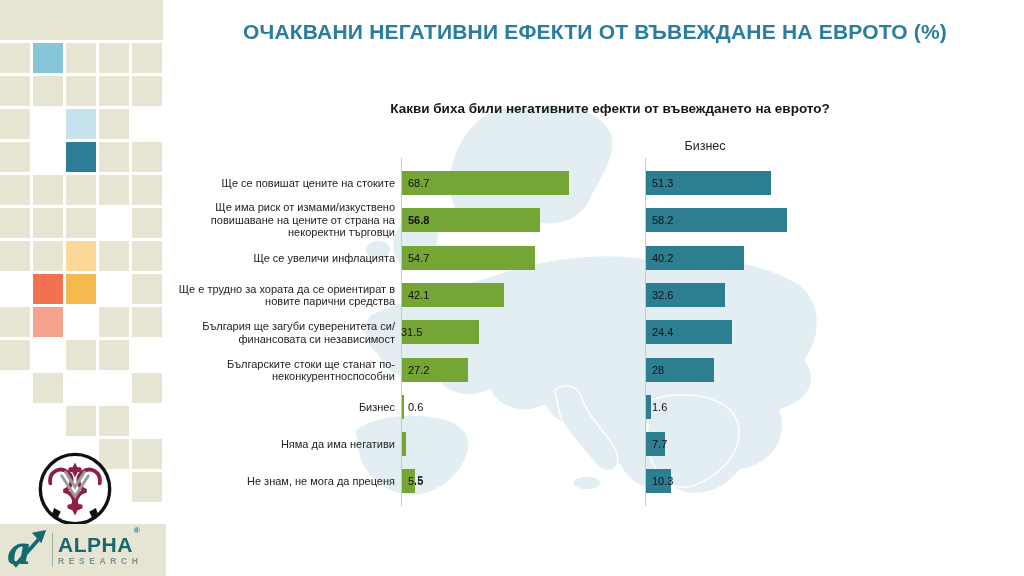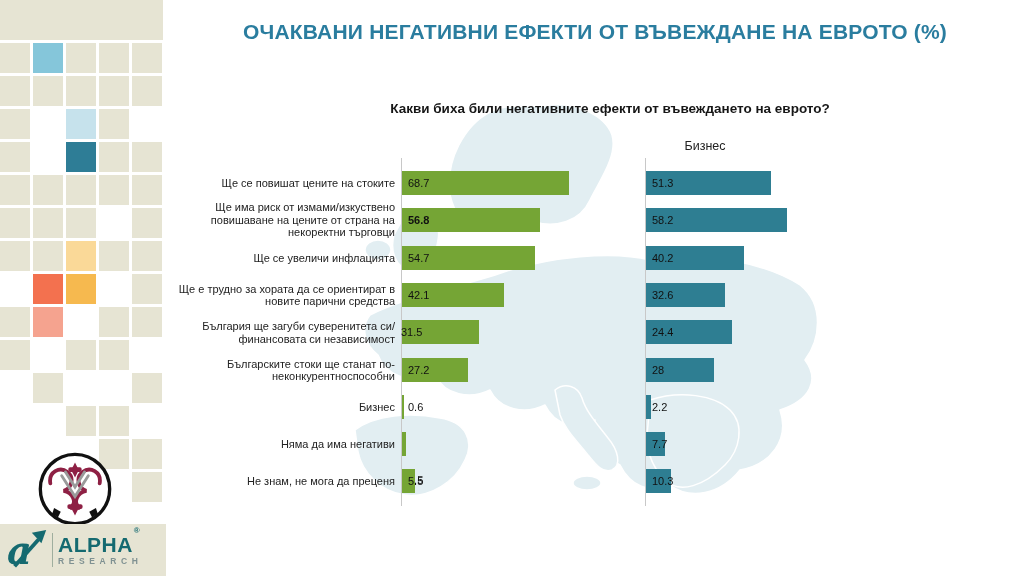--- a/index.html
+++ b/index.html
@@ -194,21 +194,21 @@
       <div class="bar-val" style="left: 652px; top: 320.2px;">24.4</div>
       <div class="cat-label" style="top: 369.5px;">Българските стоки ще станат по-неконкурентноспособни</div>
       <div class="bar" style="left: 402px; top: 357.5px; width: 66.096px; background: rgb(117, 165, 53);"></div>
       <div class="bar-val" style="left: 408px; top: 357.5px;">27.2</div>
       <div class="bar" style="left: 646px; top: 357.5px; width: 68.04px; background: rgb(46, 126, 146);"></div>
       <div class="bar-val" style="left: 652px; top: 357.5px;">28</div>
       <div class="cat-label" style="top: 406.8px;">Бизнес</div>
       <div class="bar" style="left: 402px; top: 394.8px; width: 1.5px; background: rgb(117, 165, 53);"></div>
       <div class="bar-val" style="left: 408px; top: 394.8px;">0.6</div>
       <div class="bar" style="left: 646px; top: 394.8px; width: 4.617px; background: rgb(46, 126, 146);"></div>
-      <div class="bar-val" style="left: 652px; top: 394.8px;">2.2</div>
+      <div class="bar-val" style="left: 652px; top: 394.8px;">1.6</div>
       <div class="cat-label" style="top: 444.1px;">Няма да има негативи</div>
       <div class="bar" style="left: 402px; top: 432.1px; width: 3.645px; background: rgb(117, 165, 53);"></div>
       <div class="bar-val" style="left: 408px; top: 432.1px; margin-top: 36px;">1.5</div>
       <div class="bar" style="left: 646px; top: 432.1px; width: 18.711px; background: rgb(46, 126, 146);"></div>
       <div class="bar-val" style="left: 652px; top: 432.1px;">7.7</div>
       <div class="cat-label" style="top: 481.4px;">Не знам, не мога да преценя</div>
       <div class="bar" style="left: 402px; top: 469.4px; width: 13.365px; background: rgb(117, 165, 53);"></div>
       <div class="bar-val" style="left: 408px; top: 469.4px;">5.5</div>
       <div class="bar" style="left: 646px; top: 469.4px; width: 25.029px; background: rgb(46, 126, 146);"></div>
       <div class="bar-val" style="left: 652px; top: 469.4px;">10.3</div>

